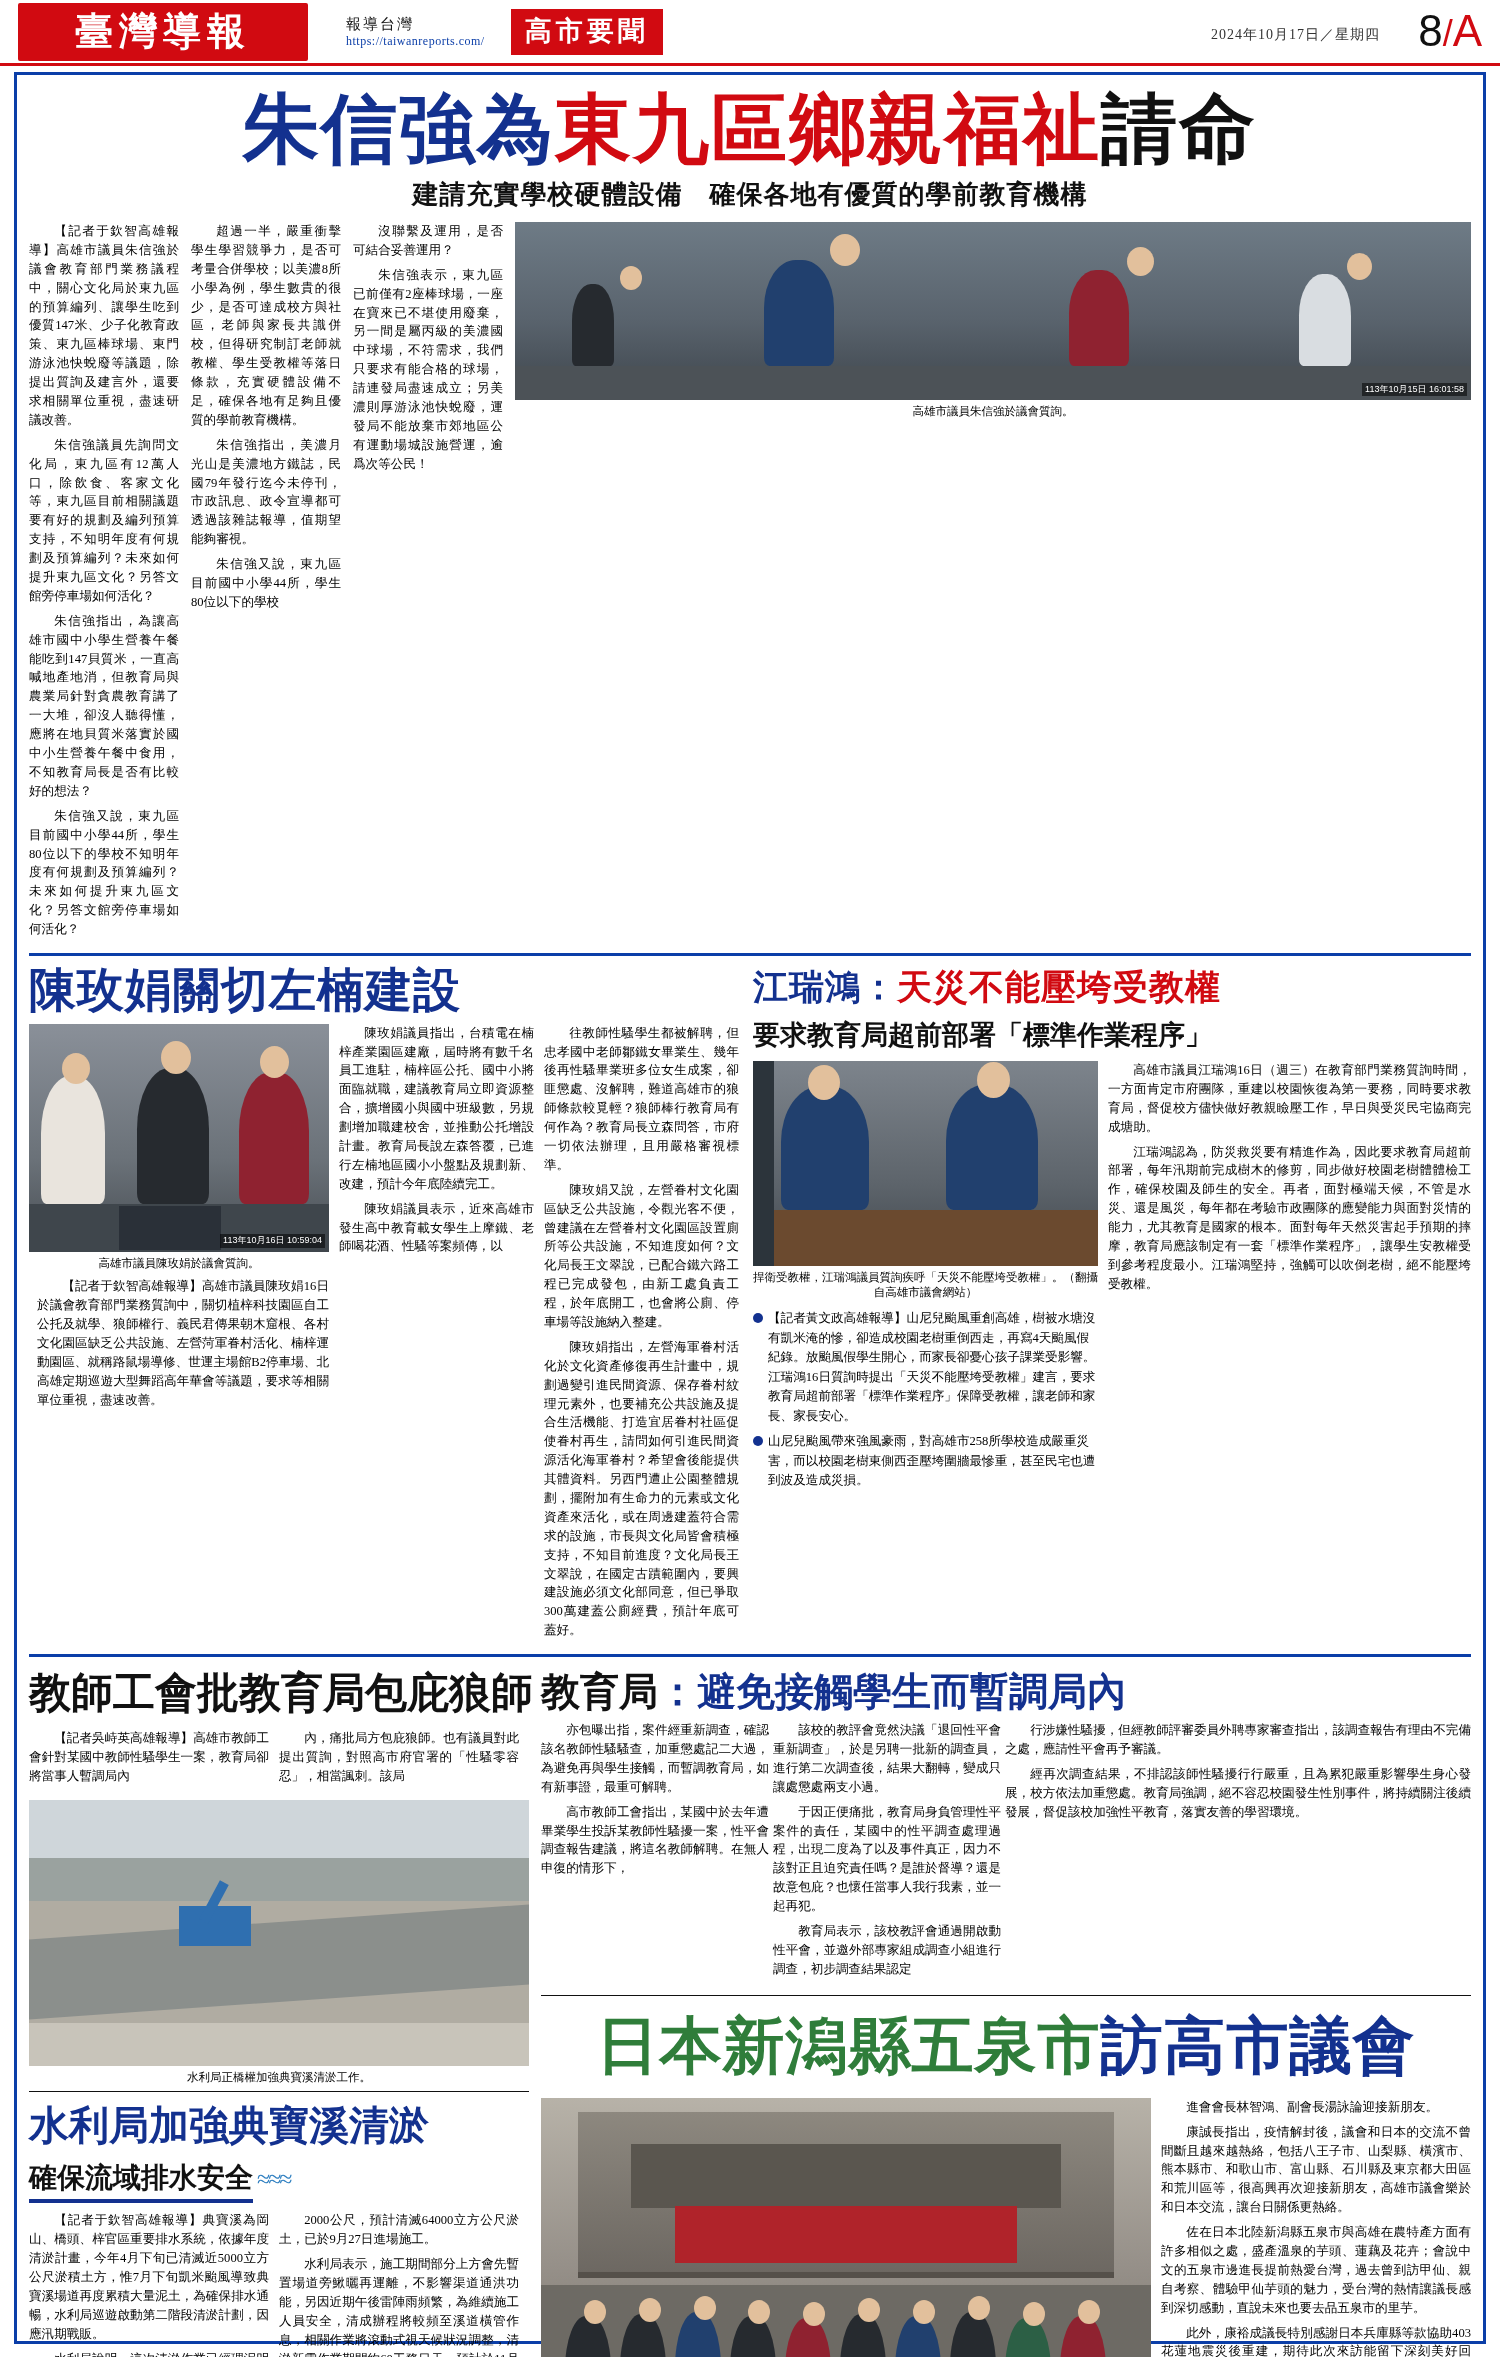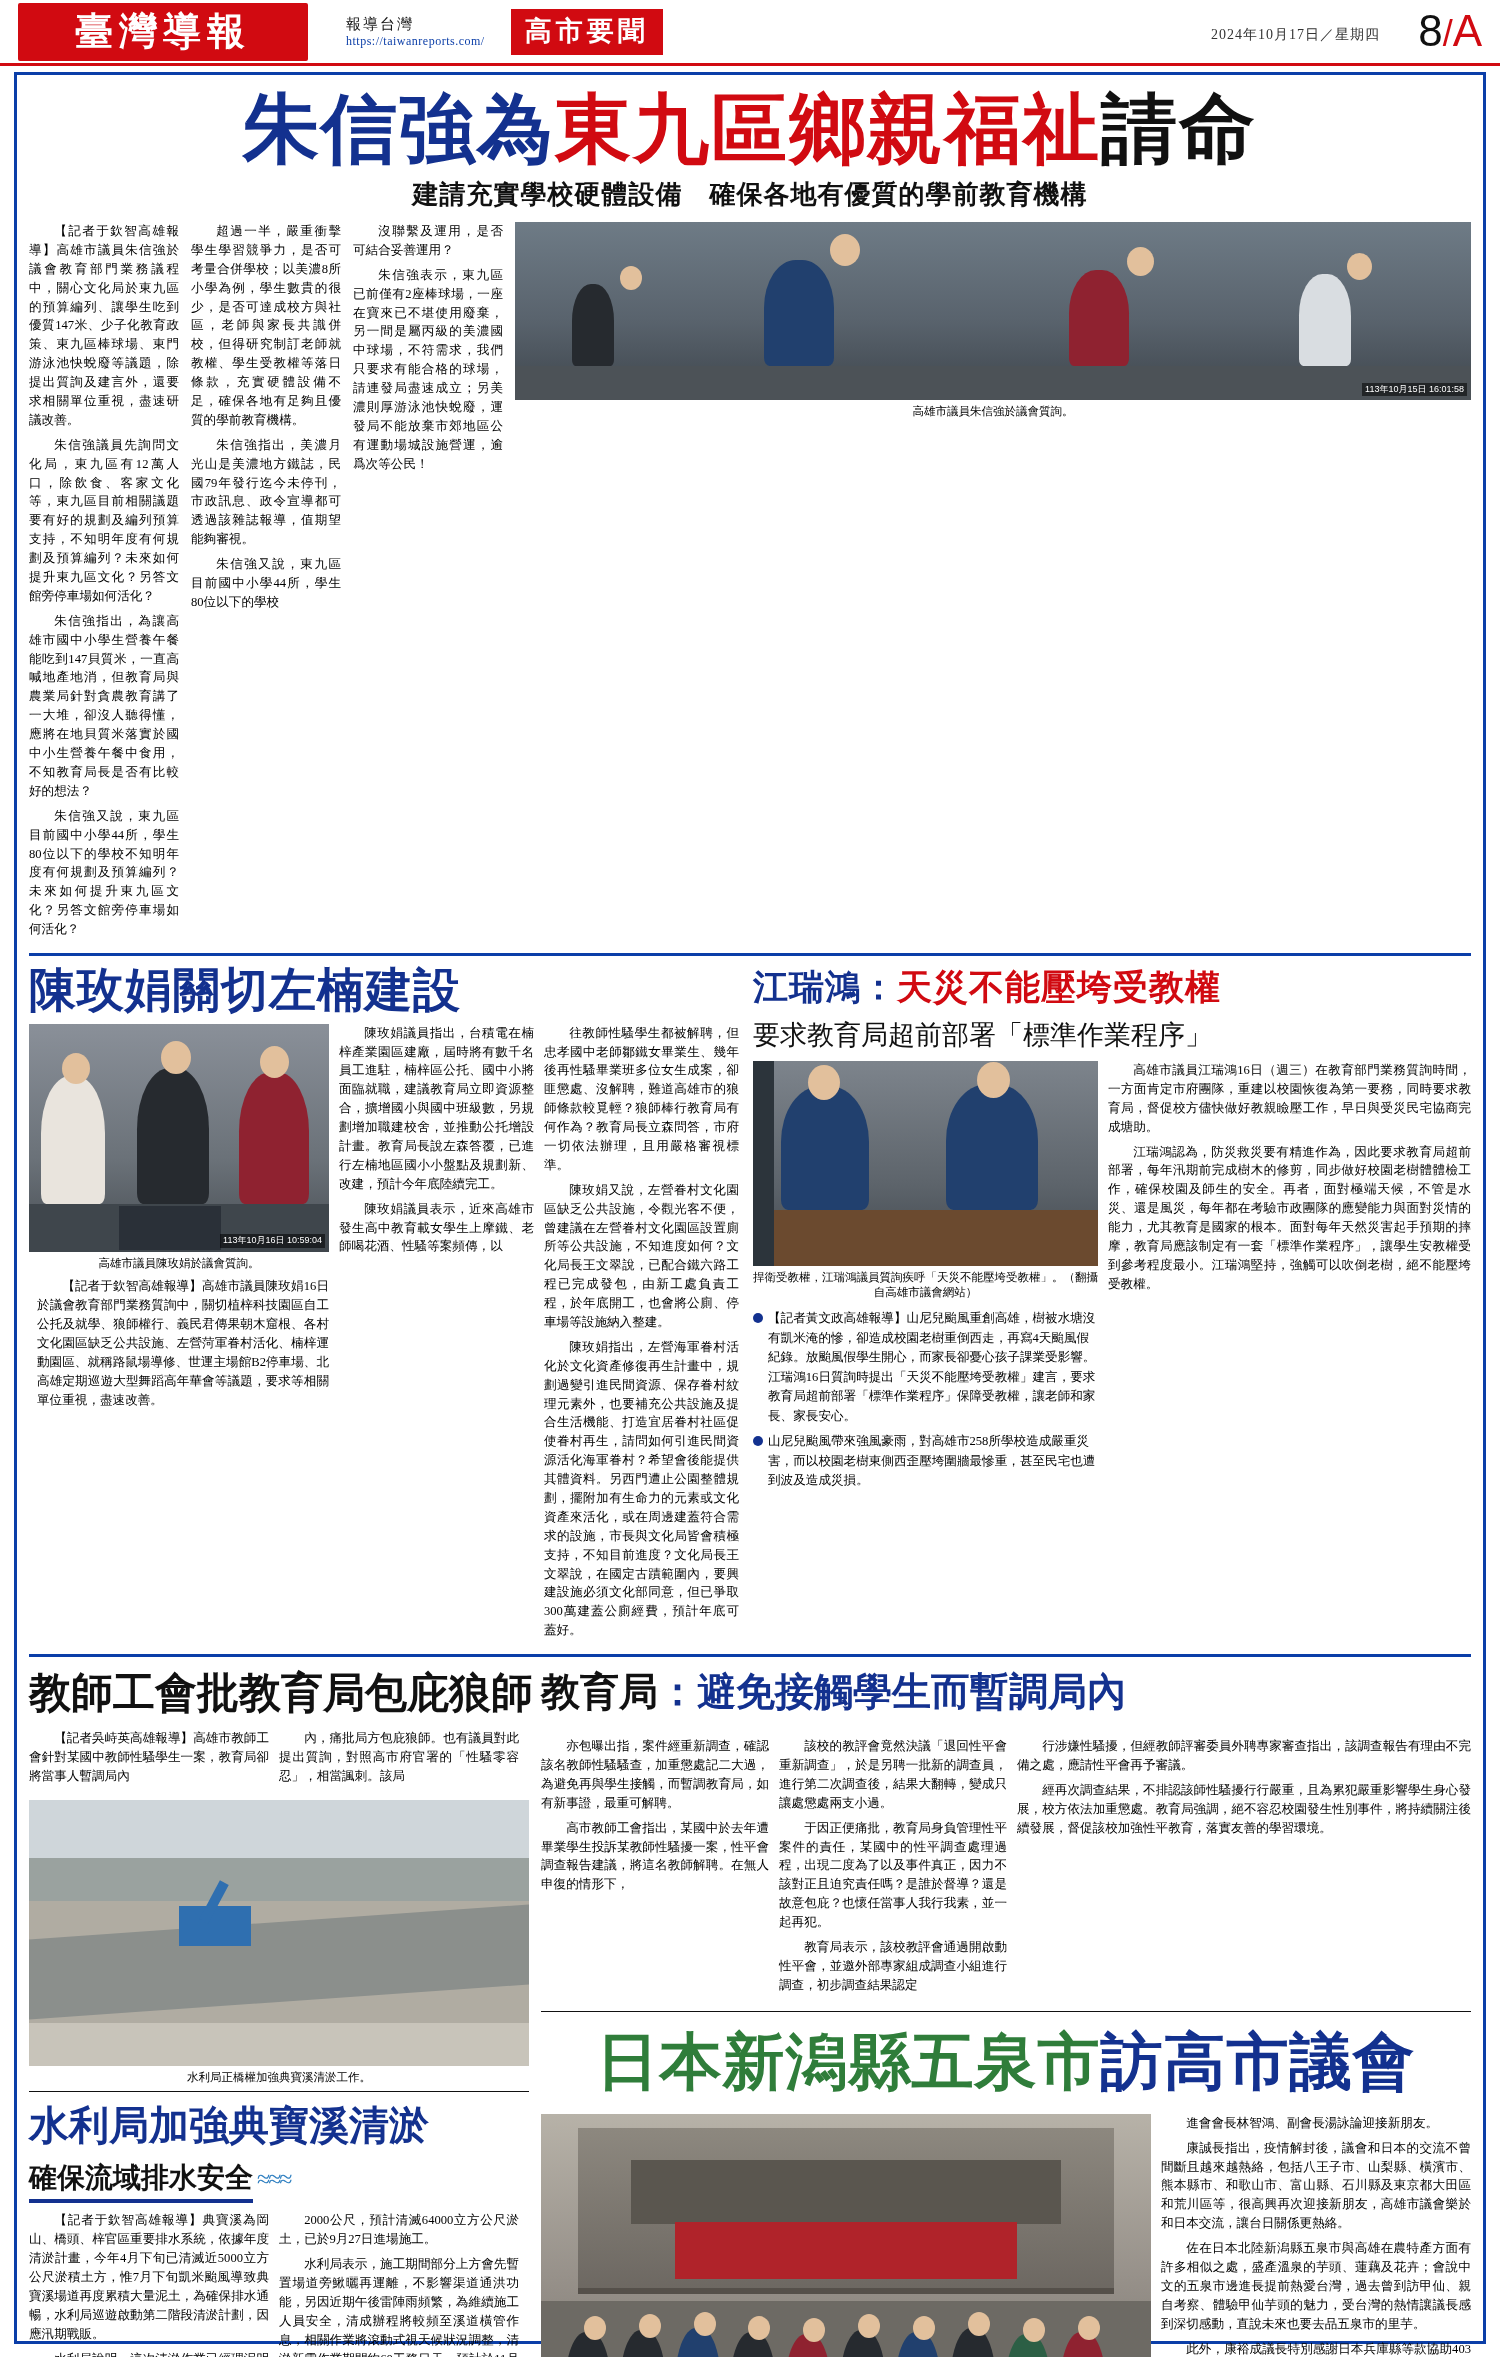--- a/index.html
+++ b/index.html
@@ -128,21 +128,21 @@
     letter-spacing:1px; line-height:1.1; white-space:nowrap;
   }
   
   .head3 {
     font-family:"DejaVu Serif", serif; font-weight:bold;
     font-size:35px; letter-spacing:1px; white-space:nowrap;
   }
   .head3 .blue { color:#13318f; }
   .head3 .red { color:#d10a11; }
   .sub3 {
-    font-size:27px; font-weight:normal; letter-spacing:0px;
+    font-size:27px; font-weight:bold; letter-spacing:0px;
     margin-top:6px; white-space:nowrap; color:#111;
   }
 
   
   .bullets { font-size:12.6px; line-height:1.55; }
   .bullets .bl { display:flex; gap:5px; margin-bottom:6px; }
   .bullets .dot {
     flex:0 0 auto; width:10px; height:10px; border-radius:50%;
     background:#13318f; margin-top:4px;
   }
@@ -372,21 +372,21 @@
             <p>2000公尺，預計清滅64000立方公尺淤土，已於9月27日進場施工。</p>
             <p>水利局表示，施工期間部分上方會先暫置場道旁鰍曬再運離，不影響渠道通洪功能，另因近期午後雷陣雨頻繁，為維續施工人員安全，清成辦程將較頻至溪道橫管作息，相關作業將滾動式視天候狀況調整，清淤新需作業期間約60工務日天，預計於11月下旬前完成清淤作業，以維護排水通洪功能及居民生命財產安全。</p>
           </div>
         </div>
       </div>
 
       <div style="flex:1;">
         <div class="head5">
           <span class="black">教育局</span><span class="blue">：避免接觸學生而暫調局內</span>
         </div>
-        <div style="display:flex; gap:10px; margin-top:18px;">
+        <div style="display:flex; gap:4px; margin-top:2px;">
           <div class="body-col" style="width:228px;">
             <p>亦包曝出指，案件經重新調查，確認該名教師性騷騷查，加重懲處記二大過，為避免再與學生接觸，而暫調教育局，如有新事證，最重可解聘。</p>
             <p>高市教師工會指出，某國中於去年遭畢業學生投訴某教師性騷擾一案，性平會調查報告建議，將這名教師解聘。在無人申復的情形下，</p>
           </div>
           <div class="body-col" style="width:228px;">
             <p>該校的教評會竟然決議「退回性平會重新調查」，於是另聘一批新的調查員，進行第二次調查後，結果大翻轉，變成只讓處懲處兩支小過。</p>
             <p>于因正便痛批，教育局身負管理性平案件的責任，某國中的性平調查處理過程，出現二度為了以及事件真正，因力不該對正且迫究責任嗎？是誰於督導？還是故意包庇？也懷任當事人我行我素，並一起再犯。</p>
             <p>教育局表示，該校教評會通過開啟動性平會，並邀外部專家組成調查小組進行調查，初步調查結果認定</p>
           </div>
           <div class="body-col" style="flex:1;">

